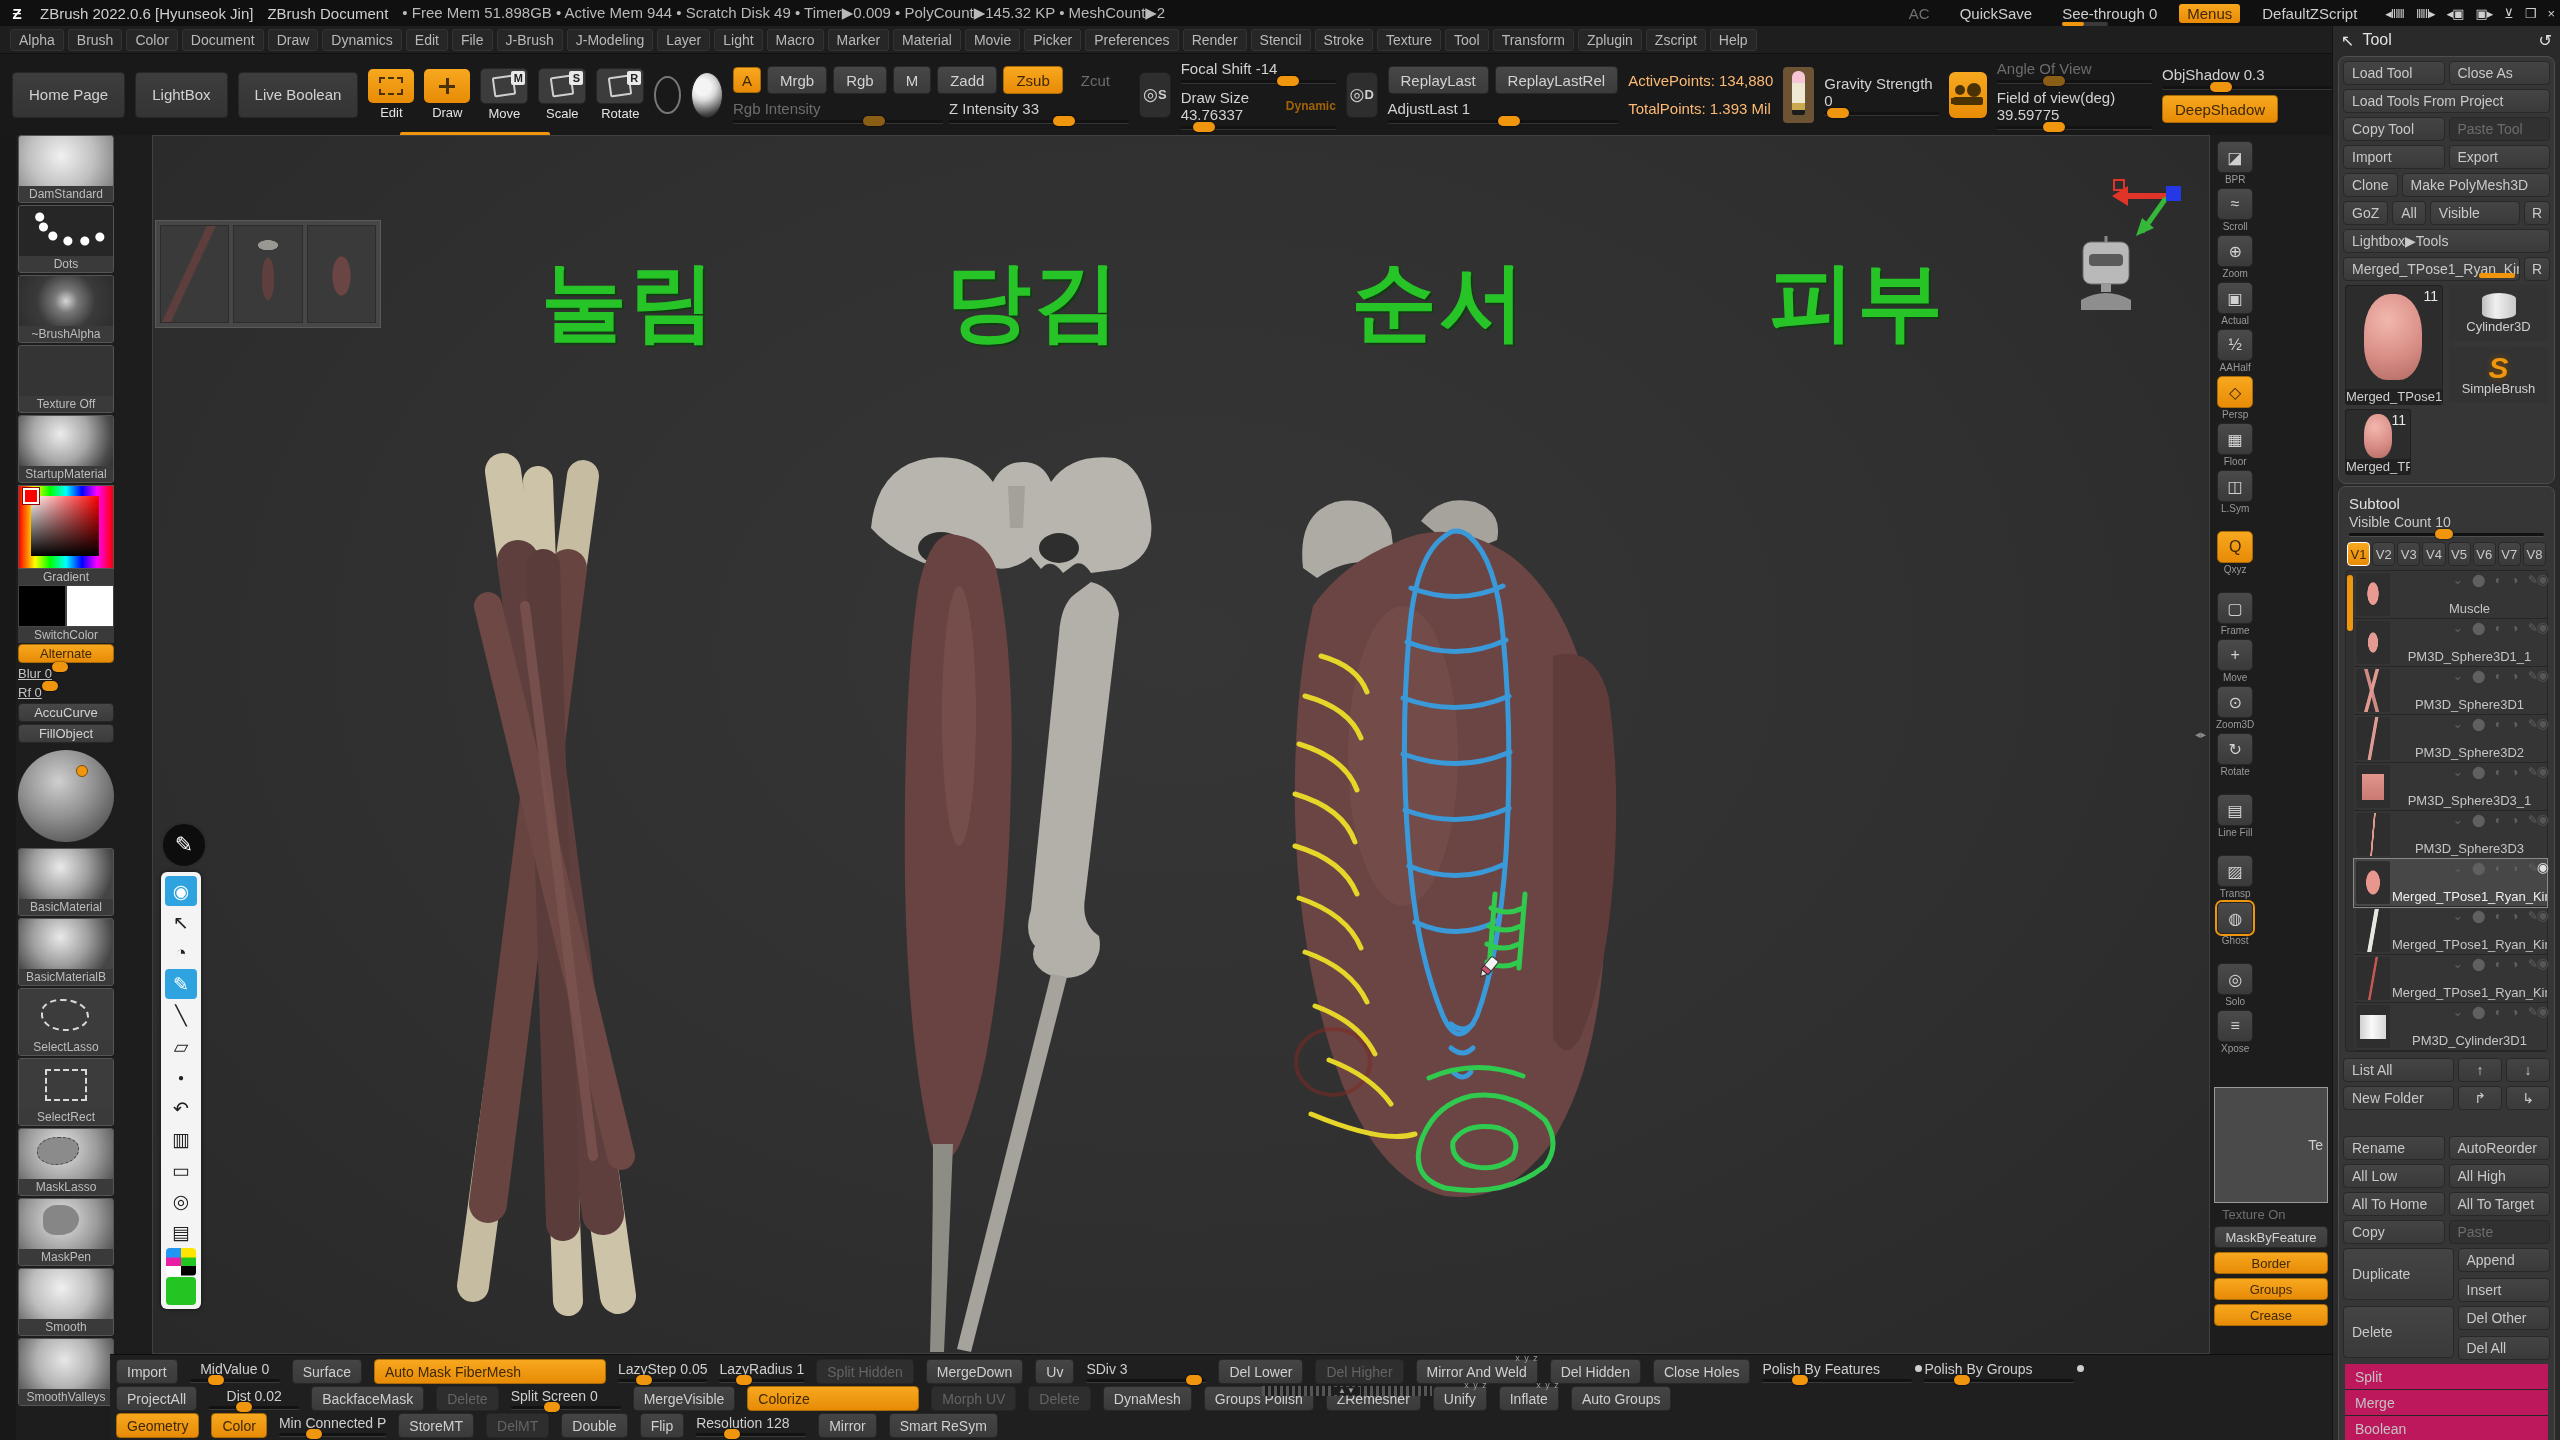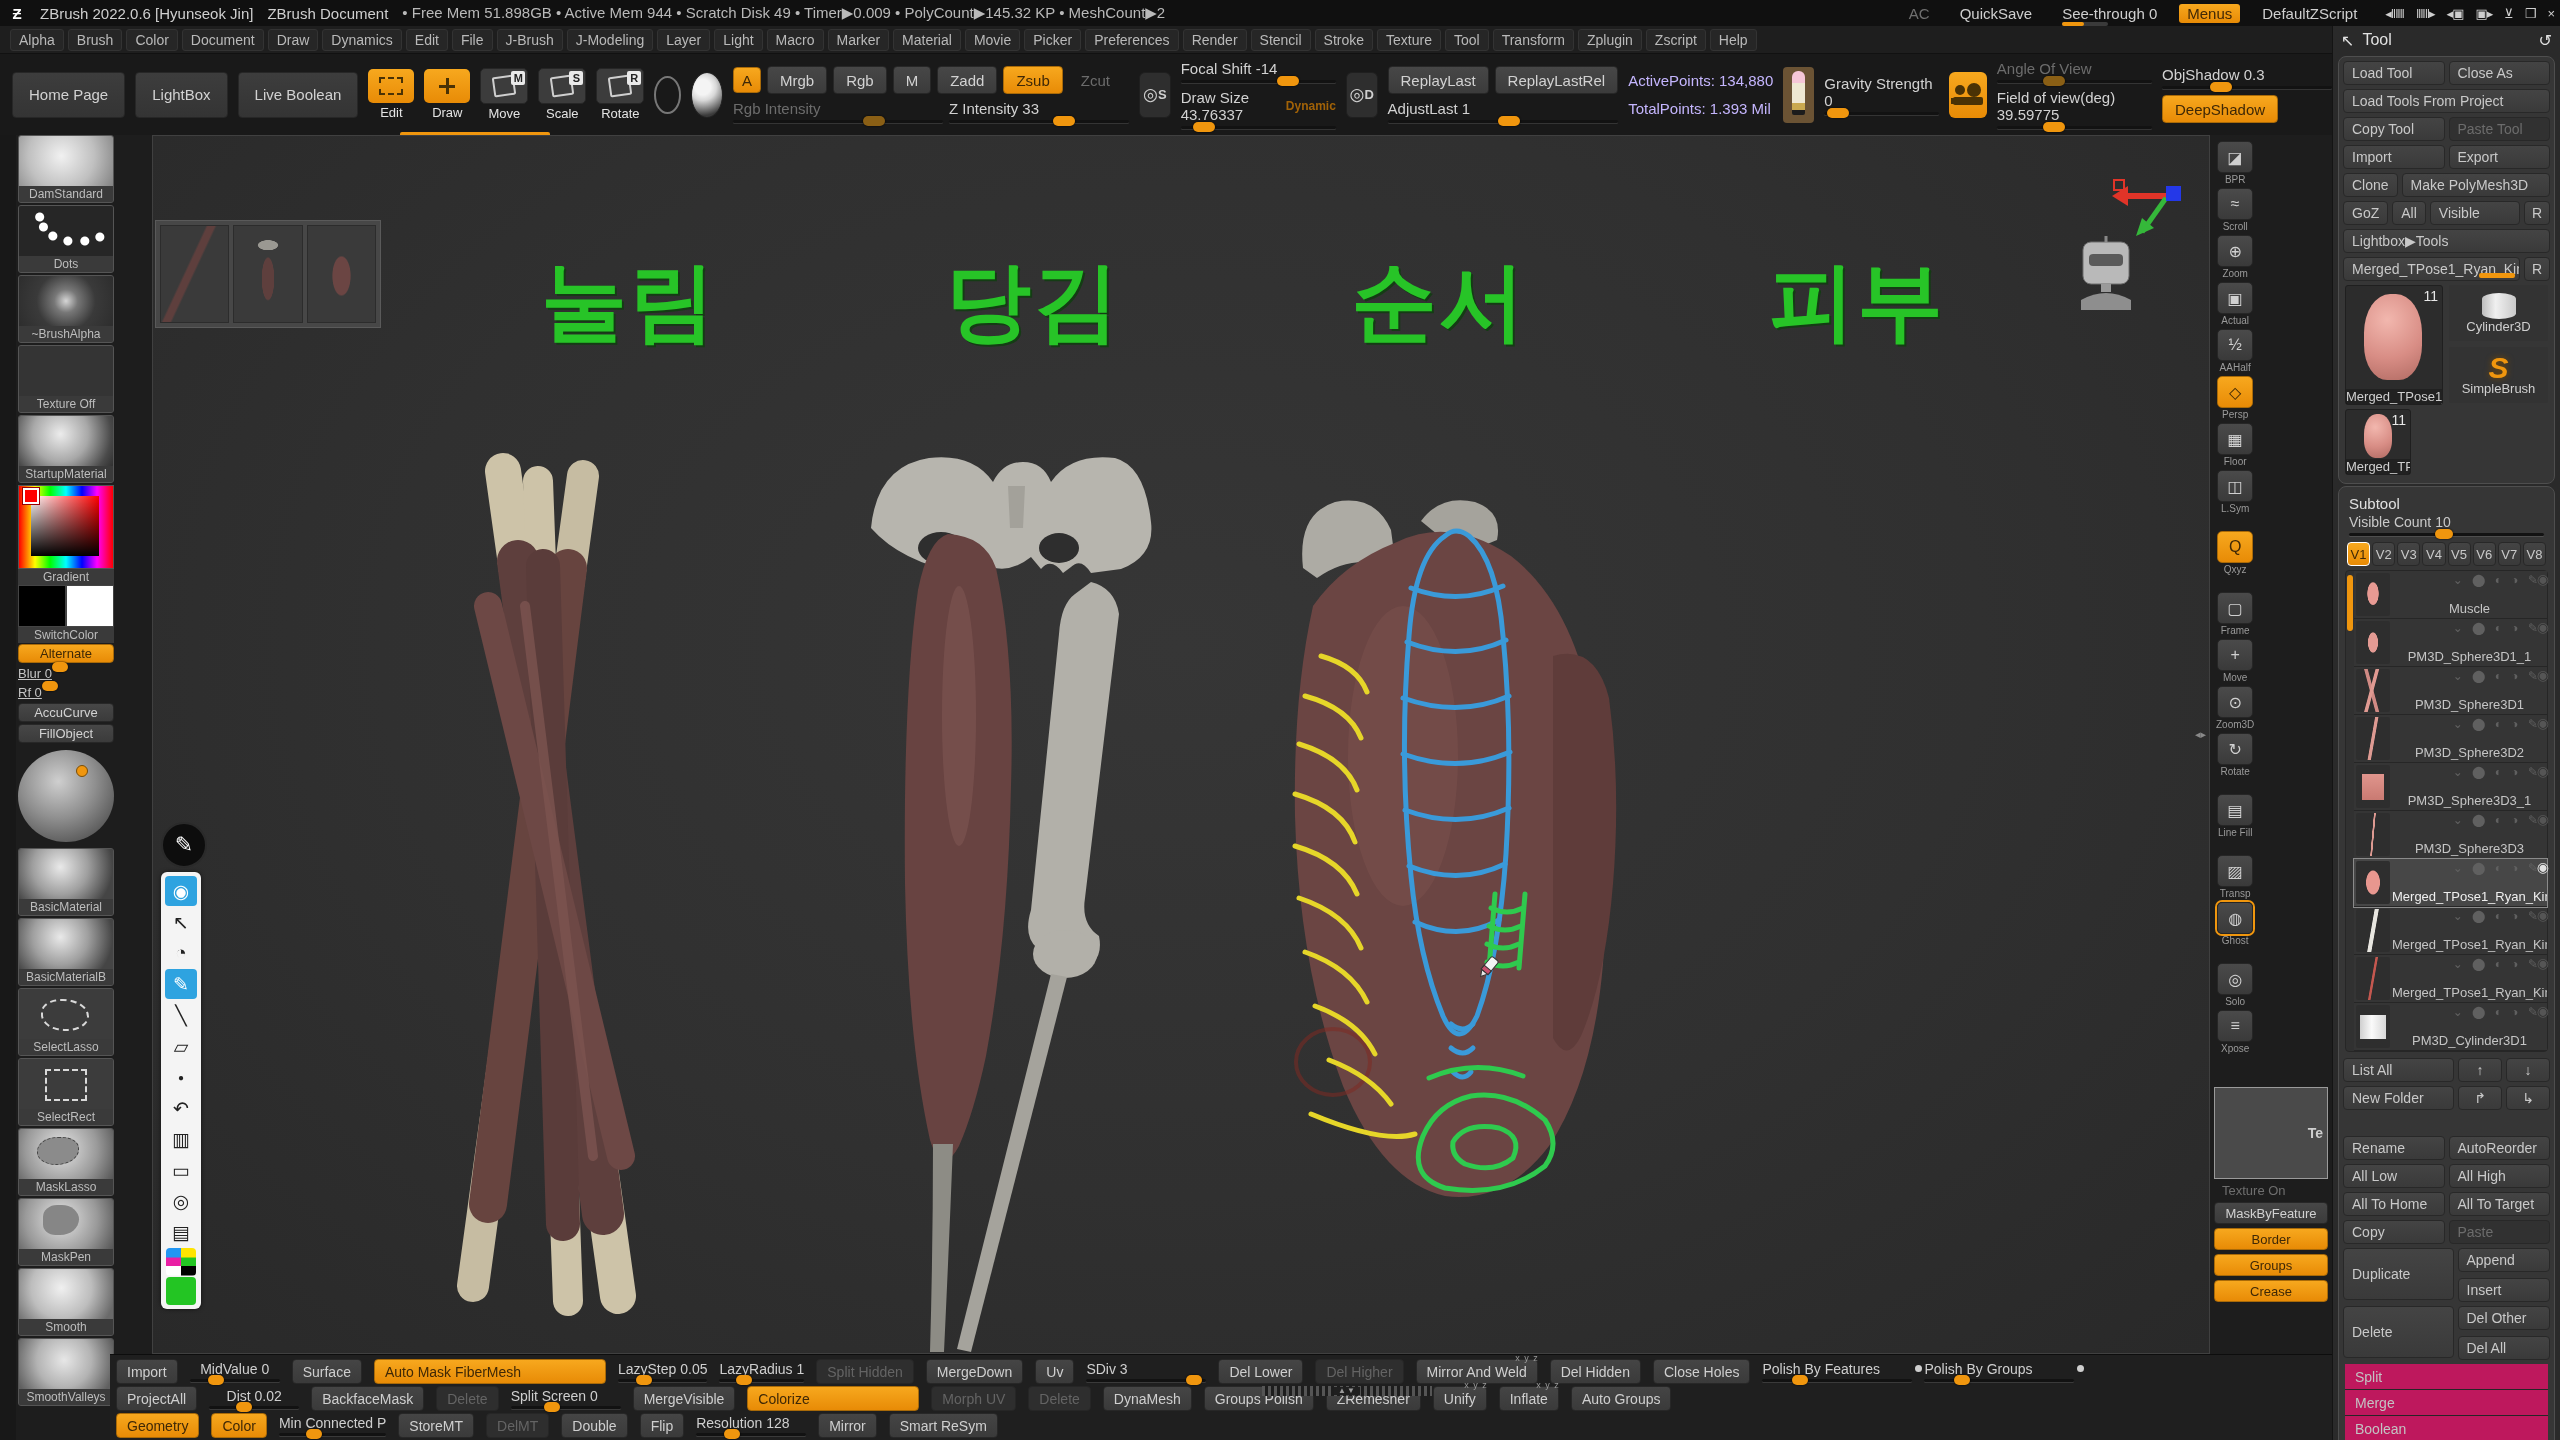--- a/index.html
+++ b/index.html
@@ -38,21 +38,21 @@
   .mat-sphere{width:44px;height:44px;border-radius:50%;background:radial-gradient(circle at 36% 32%,#f4f4f4 0 22%,#d8d8d8 38%,#3a3a3a 80%);border:1px solid #222;}
   .vgroup{display:flex;flex-direction:column;gap:6px;justify-content:center;}
   .hrow{display:flex;align-items:center;gap:6px;}
   .slider{display:flex;flex-direction:column;gap:3px;font-size:15px;color:#d2d2d2;}
   .track{height:3px;background:#121212;border-radius:2px;position:relative;box-shadow:0 1px 0 rgba(255,255,255,.12);}
   .knob{position:absolute;top:-4px;width:22px;height:10px;border-radius:5px;background:#f0960e;box-shadow:0 0 2px #000;}
   .sm-ico-box{width:44px;height:44px;background:#2e2e2e;border:1px solid #1f1f1f;border-radius:6px;display:flex;align-items:center;justify-content:center;color:#cfcfcf;font-size:17px;}
   .pencil-box{width:46px;height:56px;background:#6b5334;border-radius:4px;display:flex;align-items:flex-start;justify-content:center;padding-top:4px;box-sizing:border-box;}
   .pencil{width:13px;height:44px;border-radius:6px 6px 2px 2px;background:linear-gradient(#f6c6d6 0 28%,#efe8d2 28% 72%,#caa94f 72% 88%,#1c1c1c 88%);}
   .cam-box{width:56px;height:46px;border-radius:6px;display:flex;align-items:center;justify-content:center;}
-  .ptline{font-size:15px;color:#c4b5fd;line-height:22px;white-space:nowrap;}
+  .ptline{font-size:15px;color:#fdba74;line-height:22px;white-space:nowrap;}
   .dyn{font-size:12px;font-weight:bold;color:#a16207;margin-left:8px;text-align:center;}
   .shelf-under{position:absolute;left:400px;top:78px;width:150px;height:5px;background:#f0960e;border-radius:2px;}
   
   #sidebar{position:absolute;left:0;top:135px;width:152px;height:1305px;background:#1d1d1d;}
   #sidebar .rail{position:absolute;left:0;top:0;width:16px;height:100%;background:#181818;}
   #sidebar .stack{position:absolute;left:18px;top:0;width:96px;display:flex;flex-direction:column;align-items:stretch;}
   .sb-thumb{display:flex;flex-direction:column;margin-bottom:2px;background:#404040;border:1px solid #555;border-radius:3px;overflow:hidden;}
   .sb-img{height:50px;}
   .sb-lbl{font-size:12px;color:#bdbdbd;text-align:center;background:#3a3a3a;padding:1px 0;white-space:nowrap;overflow:hidden;}
   .v-brush{background:radial-gradient(circle at 45% 40%,#f1f1f1,#c0c0c0 55%,#828282);}
@@ -111,21 +111,21 @@
   
   #rightstrip{position:absolute;left:2210px;top:135px;width:122px;height:1219px;background:#1d1d1d;}
   #rightstrip .icons{position:absolute;left:6px;top:6px;display:flex;flex-direction:column;align-items:center;}
   .rs-ico{display:flex;flex-direction:column;align-items:center;margin-bottom:3px;}
   .rs-ico .bx{width:34px;height:30px;background:linear-gradient(#4a4a4a,#3a3a3a);border:1px solid #262626;border-radius:5px;color:#d0d0d0;font-size:16px;display:flex;align-items:center;justify-content:center;}
   .rs-ico .lb{font-size:10px;color:#9a9a9a;margin-top:1px;}
   .rs-ico.active .bx{background:linear-gradient(#f7a81e,#e88b06);color:#3f2806;border-color:#a96a08;}
   .rs-ico.hilite .bx{box-shadow:0 0 0 2px #f0960e;}
   .rs-ico.gap{margin-top:14px;}
   #ministack{position:absolute;left:4px;top:952px;width:114px;display:flex;flex-direction:column;gap:4px;}
-  .te-box{height:92px;background:#4a4a4a;border:1px solid #9a9a9a;color:#cfcfcf;font-size:14px;display:flex;align-items:center;justify-content:flex-end;padding-right:4px;box-sizing:border-box;font-weight:bold;}
+  .te-box{height:116px;background:#4a4a4a;border:1px solid #9a9a9a;color:#cfcfcf;font-size:14px;display:flex;align-items:center;justify-content:flex-end;padding-right:4px;box-sizing:border-box;}
   .mini-dim{font-size:13px;color:#6e6e6e;padding-left:8px;}
   .mini-btn{height:22px;font-size:13px;}
   
   #dock{position:absolute;left:2332px;top:26px;width:228px;height:1414px;background:#2a2a2a;border-left:1px solid #141414;box-sizing:border-box;font-size:14px;}
   #dock .dhead{display:flex;align-items:center;height:28px;padding:0 8px;color:#e2e2e2;font-size:16px;gap:8px;}
   #dock .dhead .sp{flex:1;}
   .panel{background:#363636;border:1px solid #4e4e4e;border-radius:8px;margin:2px 5px;padding:4px;box-sizing:border-box;}
   .drow{display:flex;gap:4px;margin-bottom:4px;}
   .db{background:linear-gradient(#444,#3a3a3a);border:1px solid #282828;border-radius:4px;color:#c9c9c9;font-size:14px;height:24px;display:flex;align-items:center;padding:0 8px;box-sizing:border-box;white-space:nowrap;overflow:hidden;}
   .db.grow{flex:1;}

